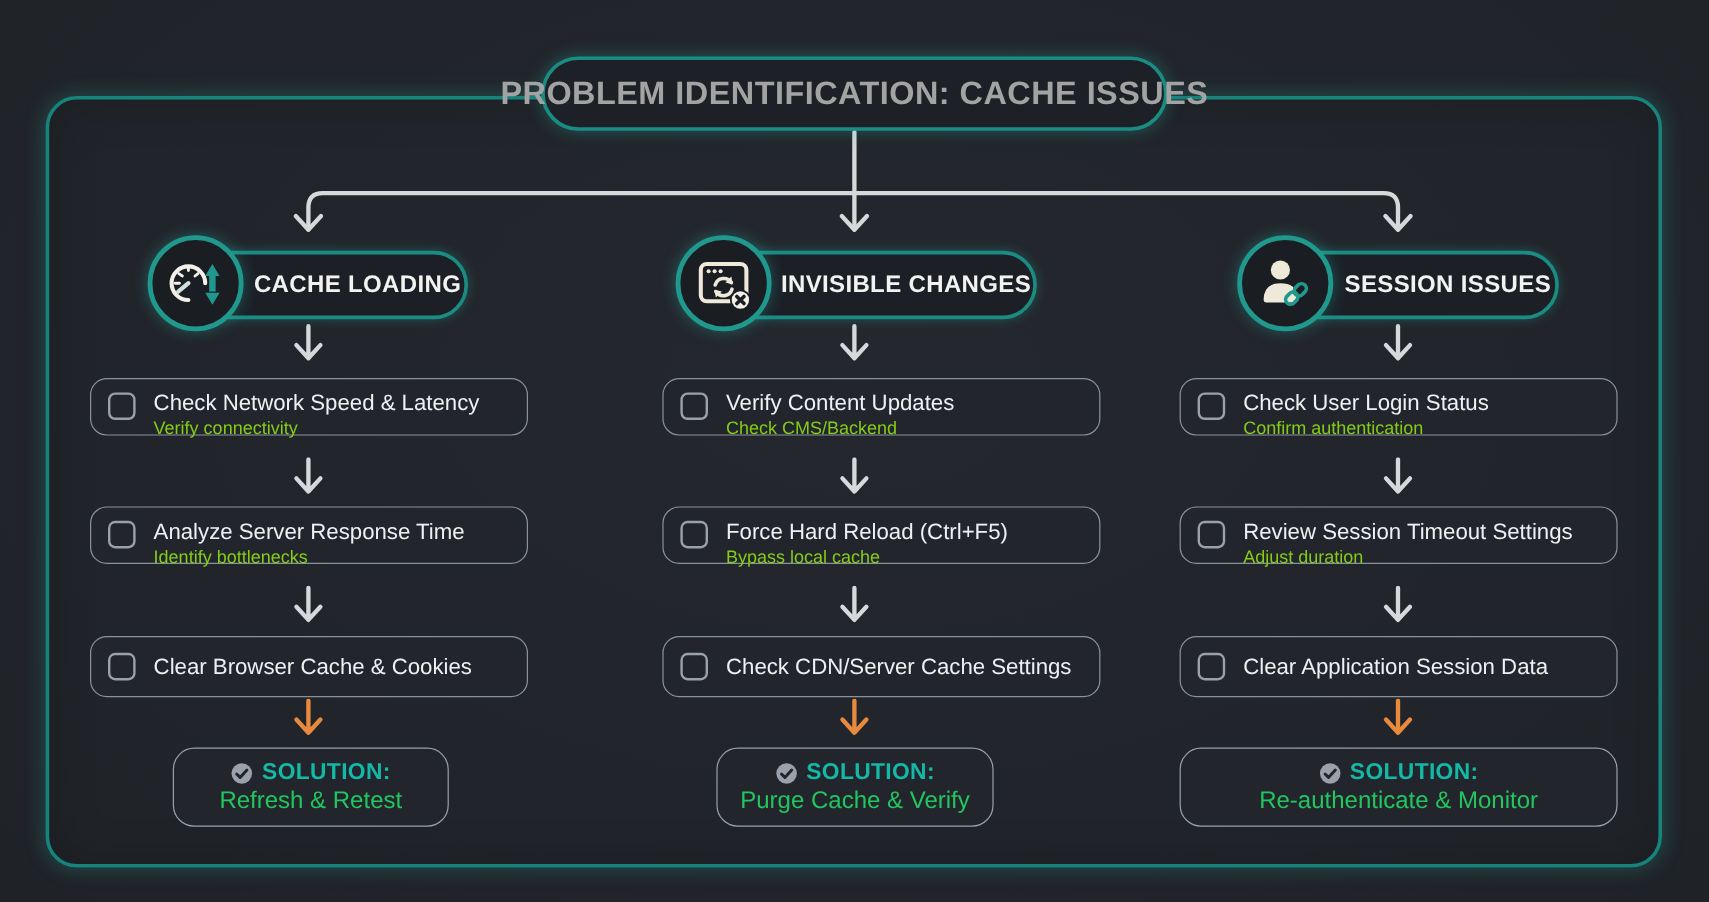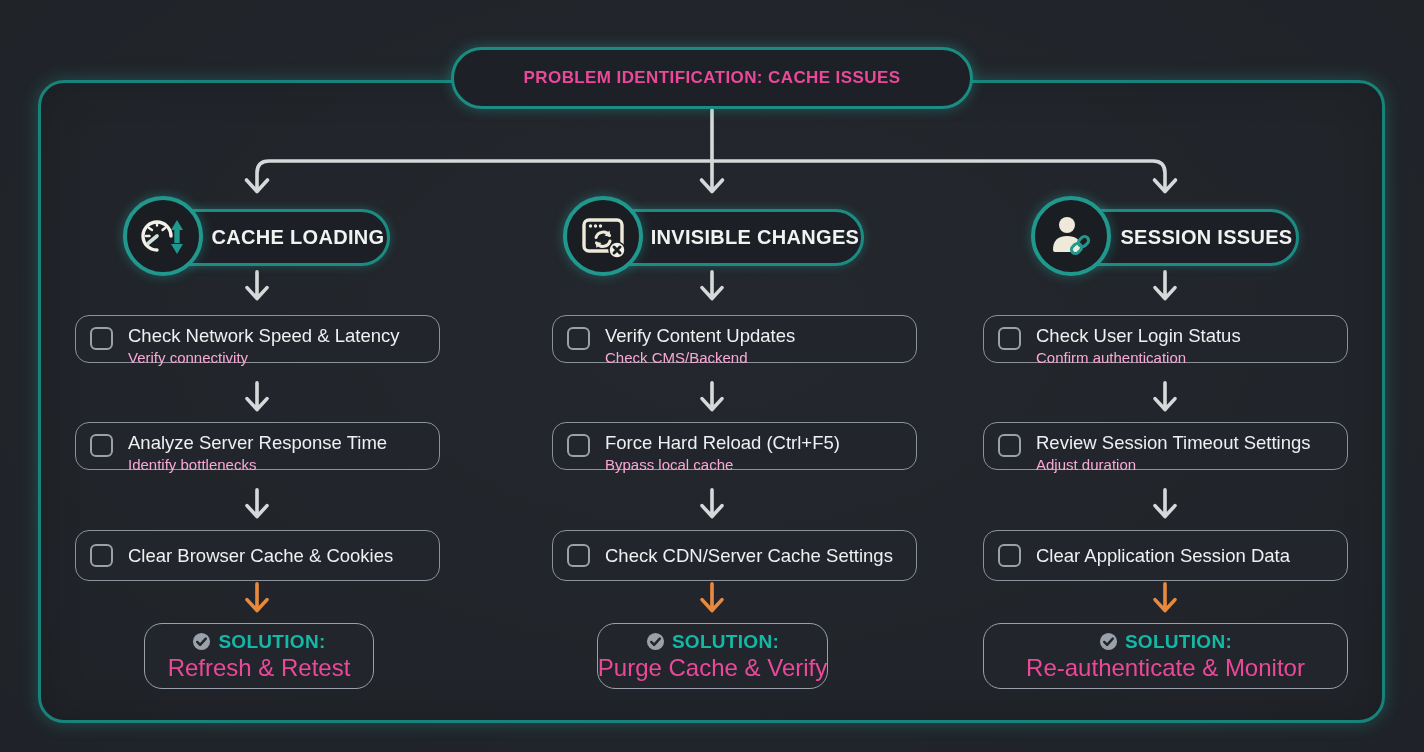--- a/index.html
+++ b/index.html
@@ -14,21 +14,21 @@
     box-shadow:0 0 18px rgba(38,196,184,.28), inset 0 0 40px rgba(0,0,0,.18);
     z-index:0;
   }
   .trunk{position:absolute;left:0;top:0;z-index:1;pointer-events:none;}
   .title-pill{
     position:absolute;left:451px;top:47px;width:522px;height:62px;z-index:3;
     background:#1d2127;border:3px solid #1b8c82;border-radius:32px;box-sizing:border-box;
     box-shadow:0 0 14px rgba(38,196,184,.35);
     display:flex;align-items:center;justify-content:center;
   }
-  .title-pill span{color:#ec4899;font-size:17px;font-weight:700;letter-spacing:.4px;white-space:nowrap;}
+  .title-pill span{color:#a3a3a3;font-size:27px;font-weight:700;letter-spacing:.4px;white-space:nowrap;}
   .hdr-circle{
     position:absolute;top:196px;width:80px;height:80px;border-radius:50%;z-index:4;
     background:#1a1d22;border:4px solid #21988d;box-sizing:border-box;
     box-shadow:0 0 12px rgba(38,196,184,.35);
     display:flex;align-items:center;justify-content:center;
   }
   .hdr-pill{
     position:absolute;top:209px;height:57px;z-index:3;
     background:#1c2026;border:3px solid #1b8c82;border-radius:29px;box-sizing:border-box;
     box-shadow:0 0 10px rgba(38,196,184,.3);
@@ -41,30 +41,30 @@
   }
   .step.two{height:48px;padding:8px 14px;display:flex;align-items:flex-start;}
   .step.one{height:51px;padding:0 14px;display:flex;align-items:center;}
   .cbx{
     width:23px;height:23px;border:2.5px solid #9aa1aa;border-radius:6px;
     box-sizing:border-box;flex:0 0 auto;margin-right:15px;background:transparent;
   }
   .step.two .cbx{margin-top:3px;}
   .step-text{display:flex;flex-direction:column;min-width:0;}
   .step-label{color:#eef0f1;font-size:18.5px;line-height:1.25;white-space:nowrap;}
-  .step-sub{color:#f9a8d4;font-size:15px;line-height:1.3;margin-top:1px;white-space:nowrap;}
+  .step-sub{color:#84cc16;font-size:15px;line-height:1.3;margin-top:1px;white-space:nowrap;}
   .arr{position:absolute;width:30px;height:40px;z-index:2;}
   .sol{
     position:absolute;top:623px;height:66px;box-sizing:border-box;z-index:2;
     background:#22262c;border:1.5px solid #9aa1aa;border-radius:18px;
     display:flex;flex-direction:column;align-items:center;justify-content:center;gap:1px;
   }
   .sol-line1{display:flex;align-items:center;gap:7px;}
   .sol-prefix{color:#14b8a6;font-size:19px;font-weight:700;letter-spacing:.3px;}
-  .sol-text{color:#ec4899;font-size:24px;white-space:nowrap;}
+  .sol-text{color:#22c55e;font-size:20px;white-space:nowrap;}
   .x1{left:75px;} .x2{left:552px;} .x3{left:983px;}
   .r1{top:315px;} .r2{top:422px;} .r3{top:530px;text-align:center;}
 </style>
 </head>
 <body>
 
 <div class="page">
 
   <div class="panel"></div>
 

